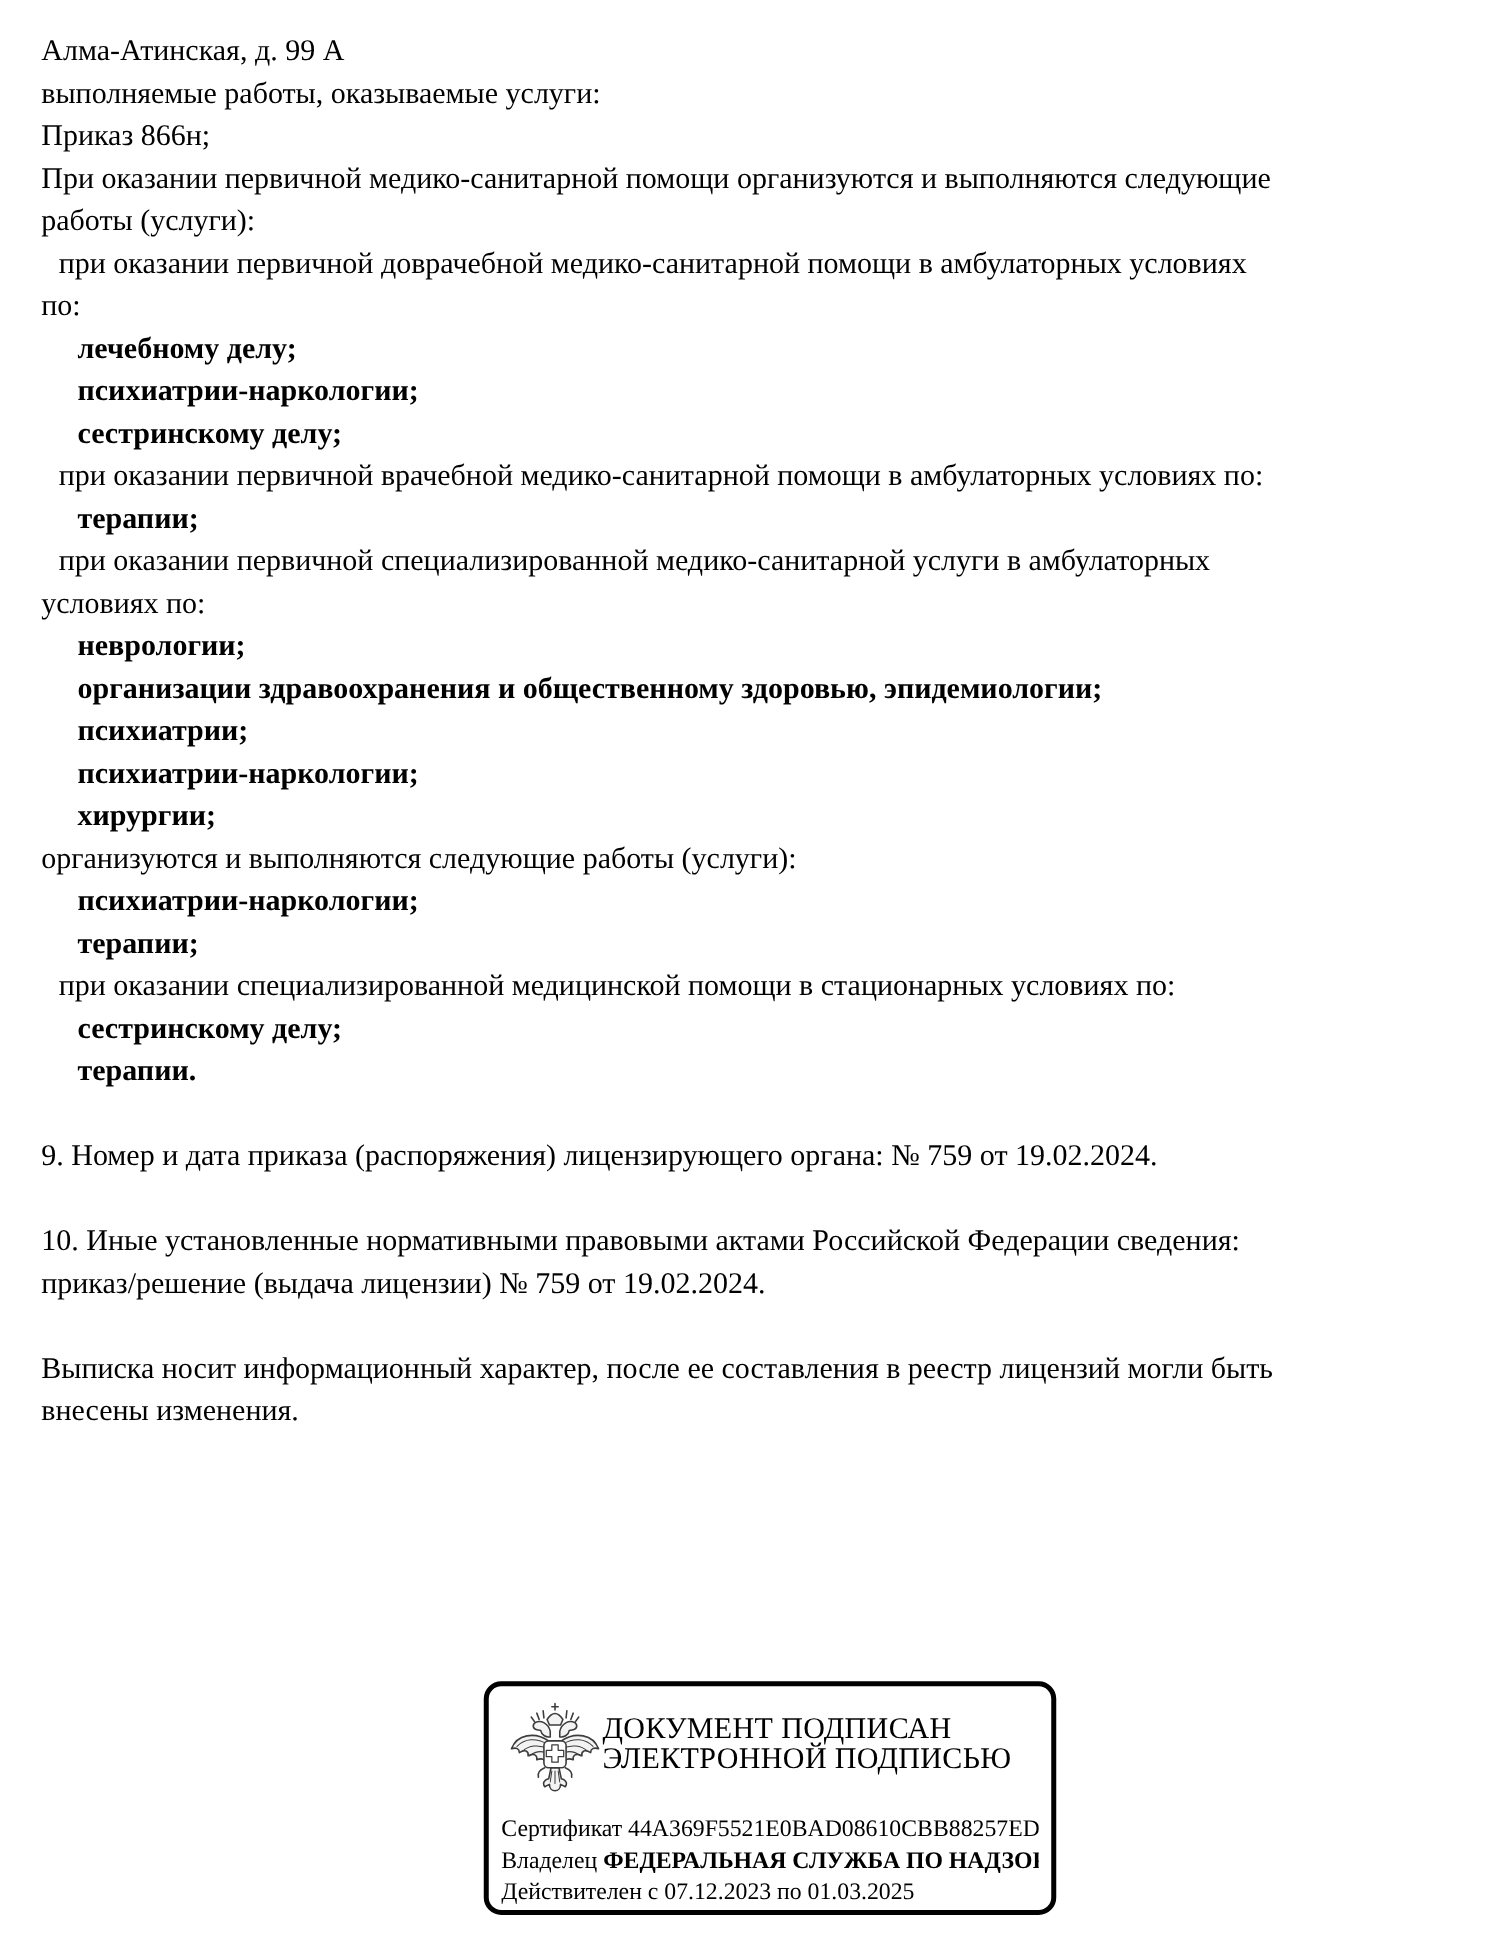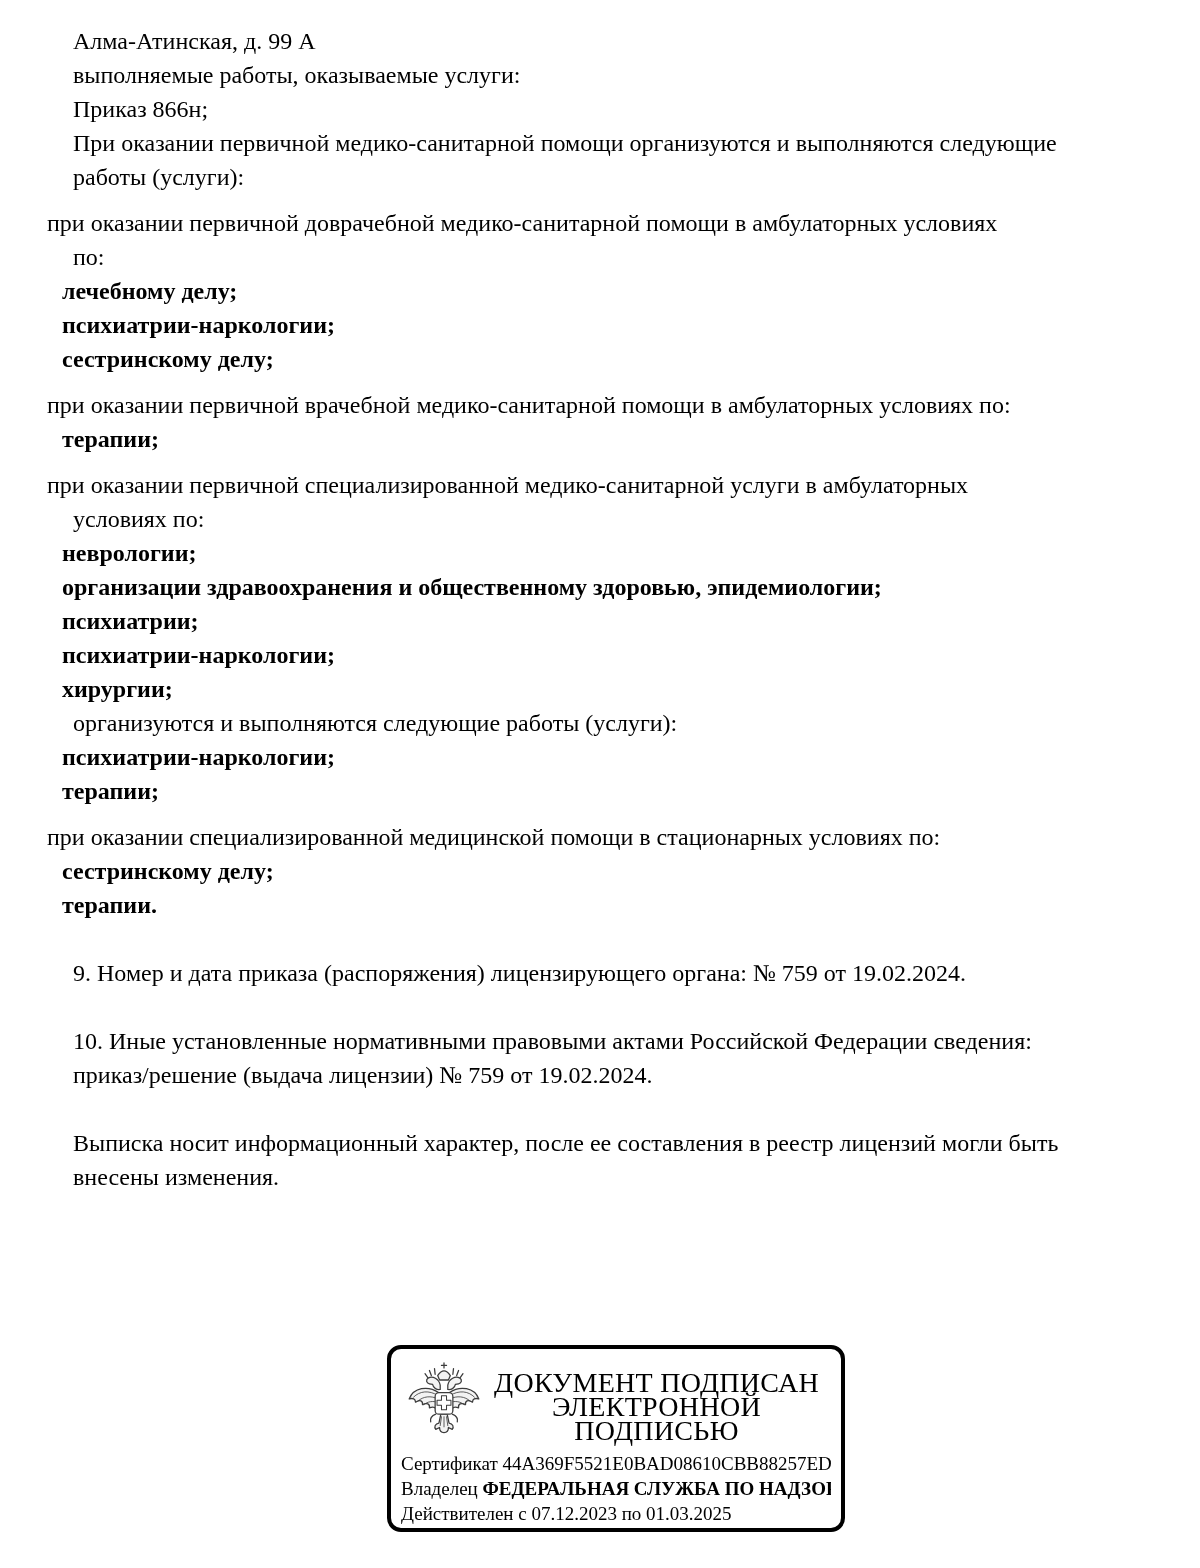--- a/index.html
+++ b/index.html
@@ -17,22 +17,22 @@
   
   .doc {
     padding: 24px 18px 0 33px;
     font-size: 24px;
     line-height: 34px;
   }
   .doc-line {
     min-height: 34px;
     white-space: pre;
   }
-  .doc-line.indent-0 { padding-left: 0; margin-left: 40px; }
-  .doc-line.indent-1 { padding-left: 14px; margin-top: 12px; }
+  .doc-line.indent-0 { padding-left: 0; }
+  .doc-line.indent-1 { padding-left: 14px; }
   .doc-line.indent-2 { padding-left: 29px; font-weight: bold; }
 
   
   .stamp {
     position: absolute;
     left: 387px;
     top: 1345px;
     width: 458px;
     height: 187px;
     border: 4px solid #000;
@@ -48,22 +48,22 @@
   }
   .emblem {
     flex: 0 0 76px;
     width: 76px;
     height: 88px;
     margin-left: 5px;
   }
   .emblem svg { width: 100%; height: 100%; display: block; }
   .stamp-title {
     flex: 1;
-    text-align: center;
-    font-size: 28px;
+    text-align: left;
+    font-size: 24px;
     line-height: 24px;
     padding-top: 16px;
     letter-spacing: 0.3px;
   }
   .stamp-info {
     margin-top: 4px;
     font-size: 19px;
     line-height: 25px;
     white-space: nowrap;
     overflow: hidden;

